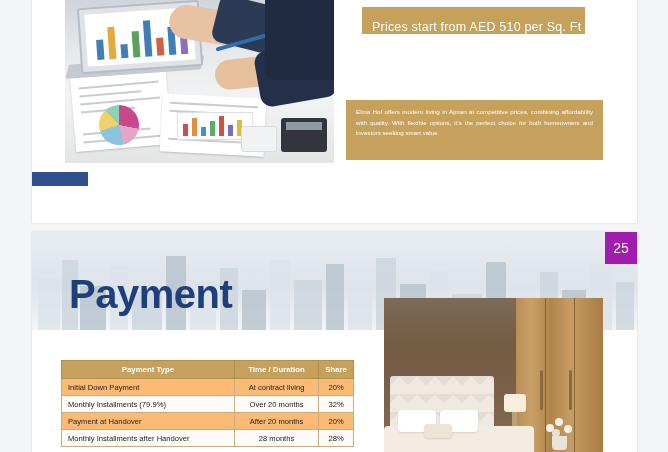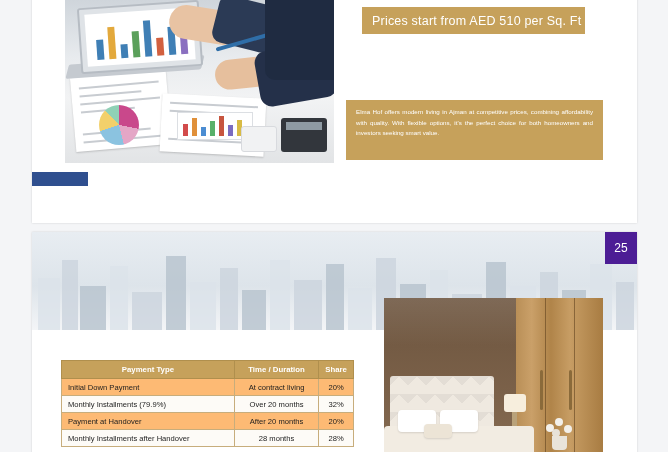--- a/index.html
+++ b/index.html
@@ -198,21 +198,21 @@
   }
 
   .price-banner {
     position: absolute;
     left: 330px;
     top: 127px;
     width: 223px;
     height: 27px;
     background: #c6a15b;
     display: flex;
-    align-items: center;
+    align-items: flex-end;
     padding-left: 10px;
     box-sizing: border-box;
   }
   .price-banner span {
     color: #ffffff;
     font-size: 12.5px;
     letter-spacing: 0.2px;
   }
 
   .desc-box {
@@ -291,23 +291,23 @@
     color: #c6a15b;
     letter-spacing: -0.5px;
   }
 
   .page-num {
     position: absolute;
     right: 0px;
     top: 0px;
     width: 32px;
     height: 32px;
-    background: #4c1d95;
+    background: #a21caf;
     color: #ffffff;
-    font-size: 12px;
+    font-size: 14px;
     display: flex;
     align-items: center;
     justify-content: center;
   }
 
   
   .photo-bed {
     position: absolute;
     left: 352px;
     top: 66px;
@@ -510,20 +510,21 @@
       <span class="tower" style="left:420px;width:30px; height:36px;"></span>
       <span class="tower dark" style="left:454px;width:20px; height:68px;"></span>
       <span class="tower light" style="left:478px;width:26px; height:44px;"></span>
       <span class="tower" style="left:508px;width:18px; height:58px;"></span>
       <span class="tower dark" style="left:530px;width:24px; height:40px;"></span>
       <span class="tower light" style="left:558px;width:22px; height:66px;"></span>
       <span class="tower" style="left:584px;width:18px; height:48px;"></span>
     </div>
 
     <div class="title-wrap">
+      <span class="title-bold">Payment</span>
     </div>
 
     <div class="page-num">
       <span>25</span>
     </div>
 
     <div class="photo-bed">
       <div class="bed-wall"></div>
       <div class="wardrobe">
         <span class="seam" style="left:29px;"></span>

